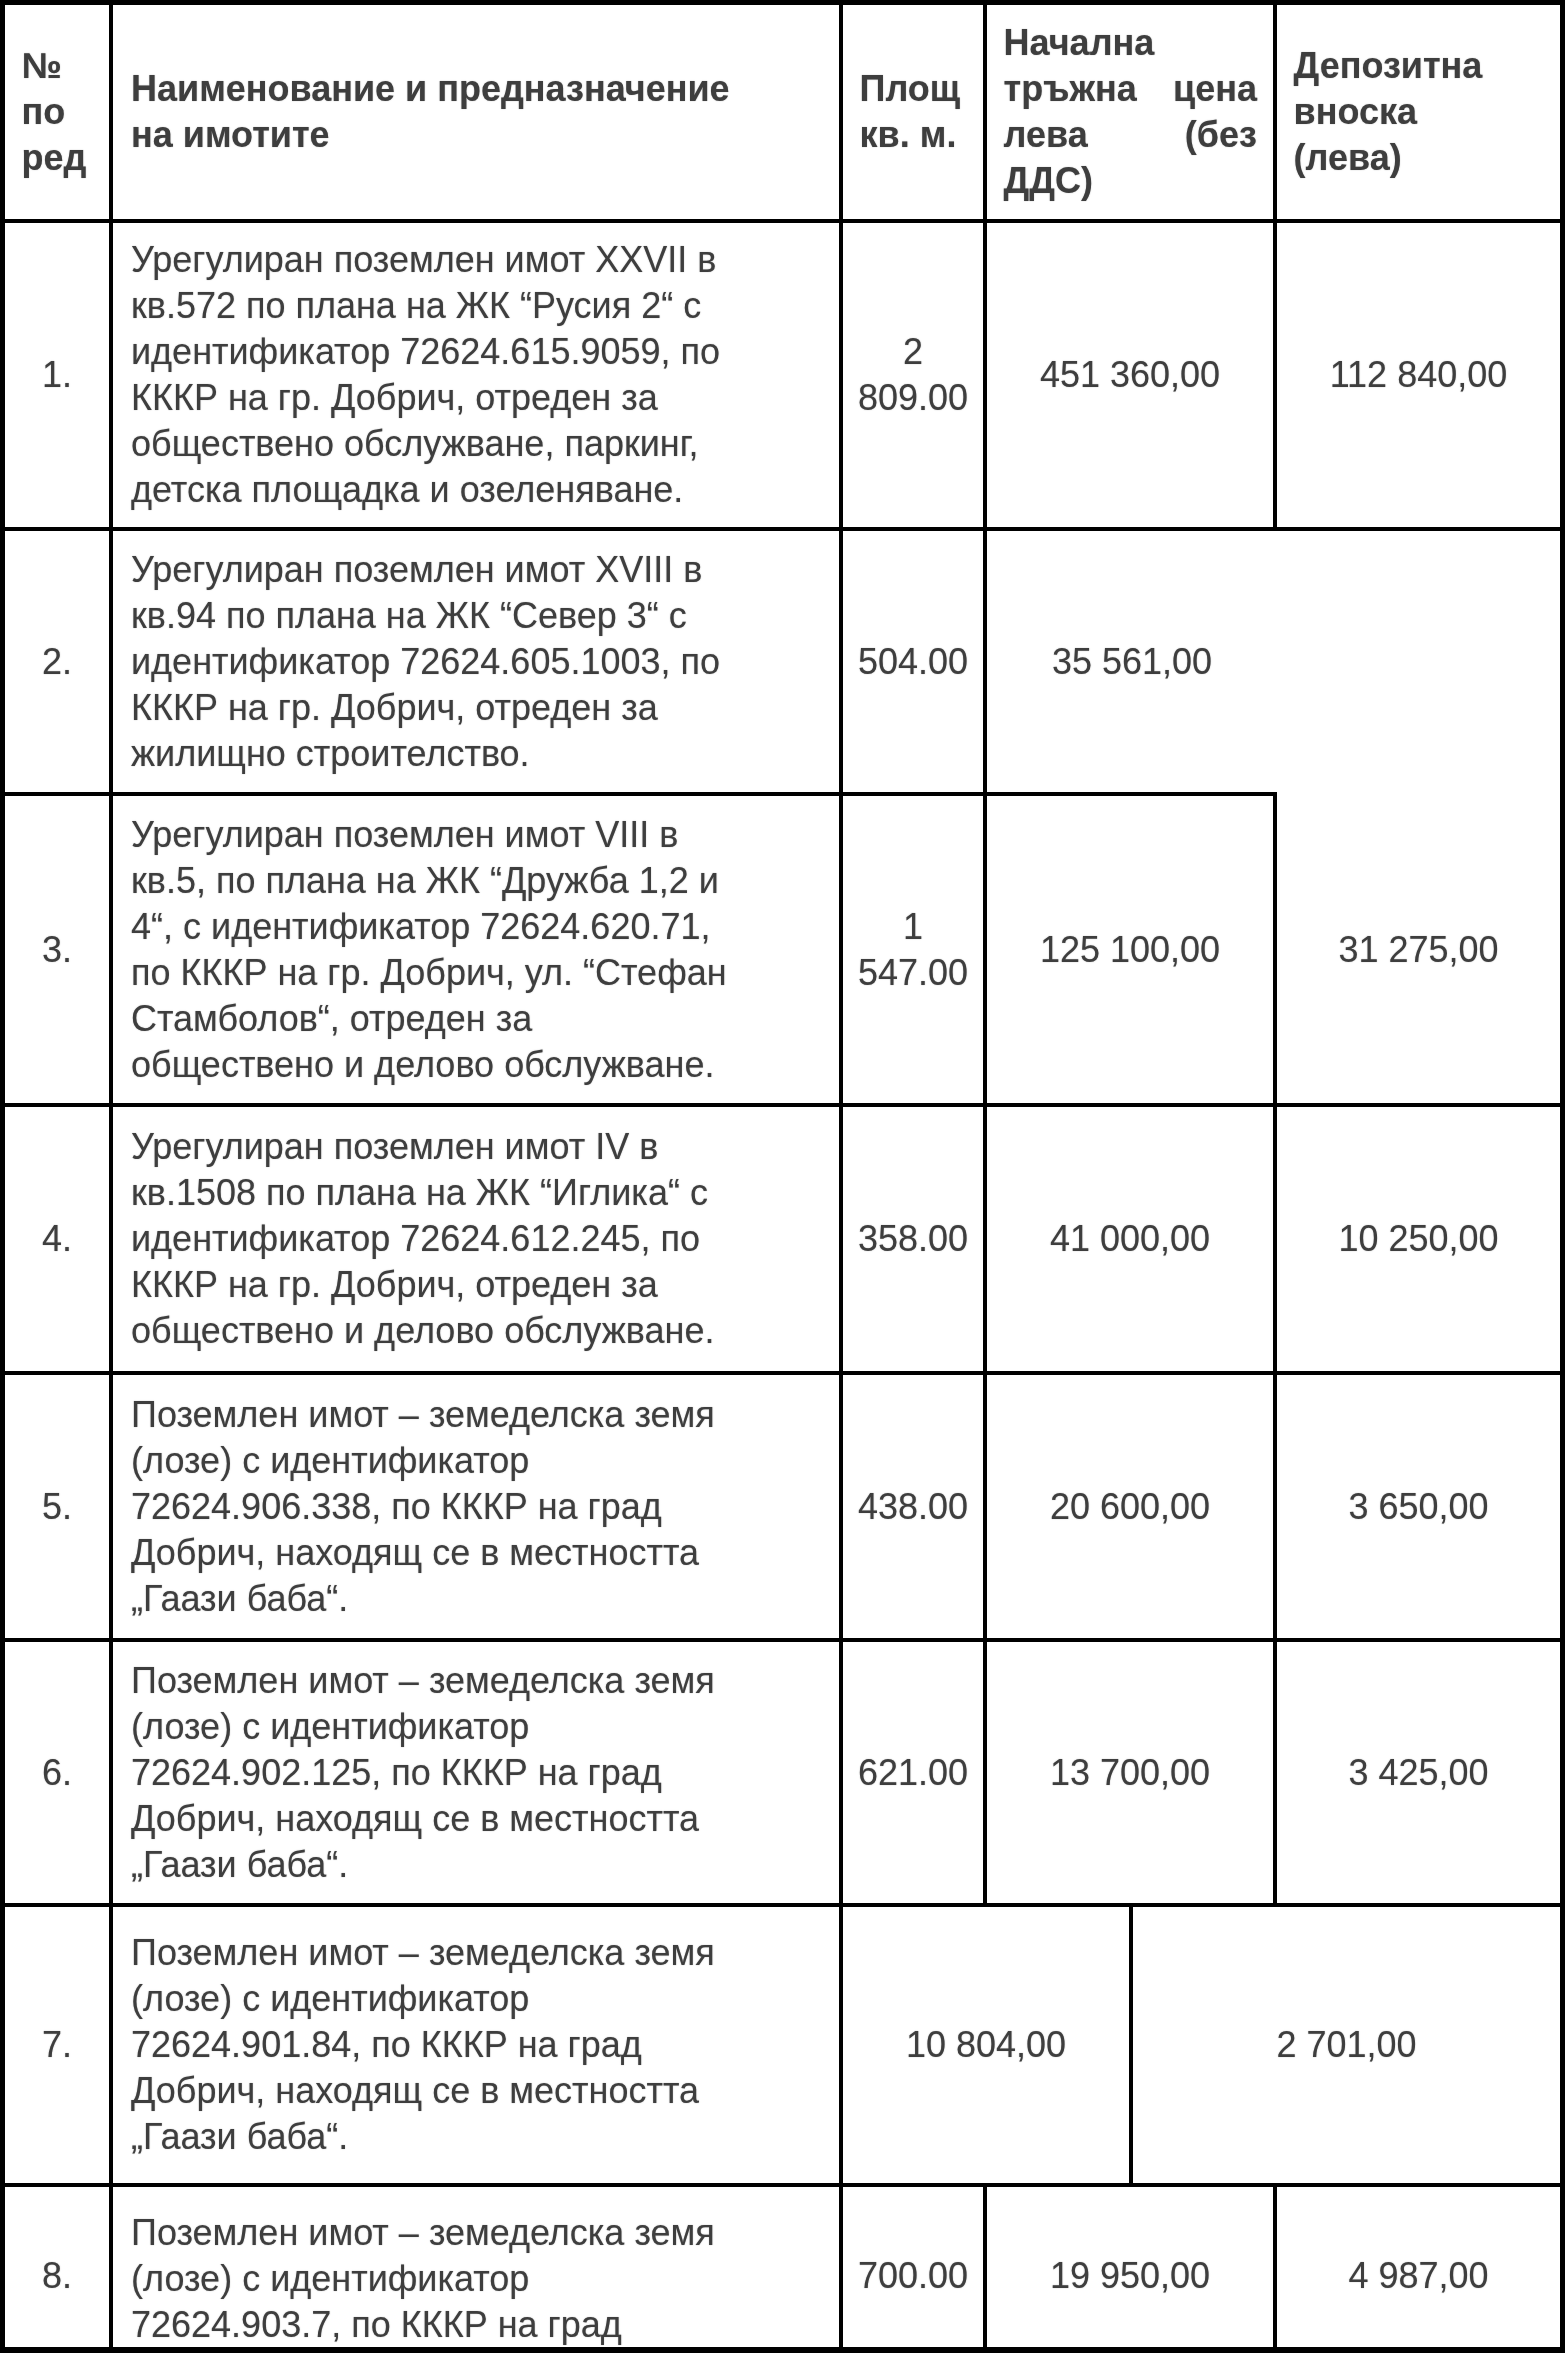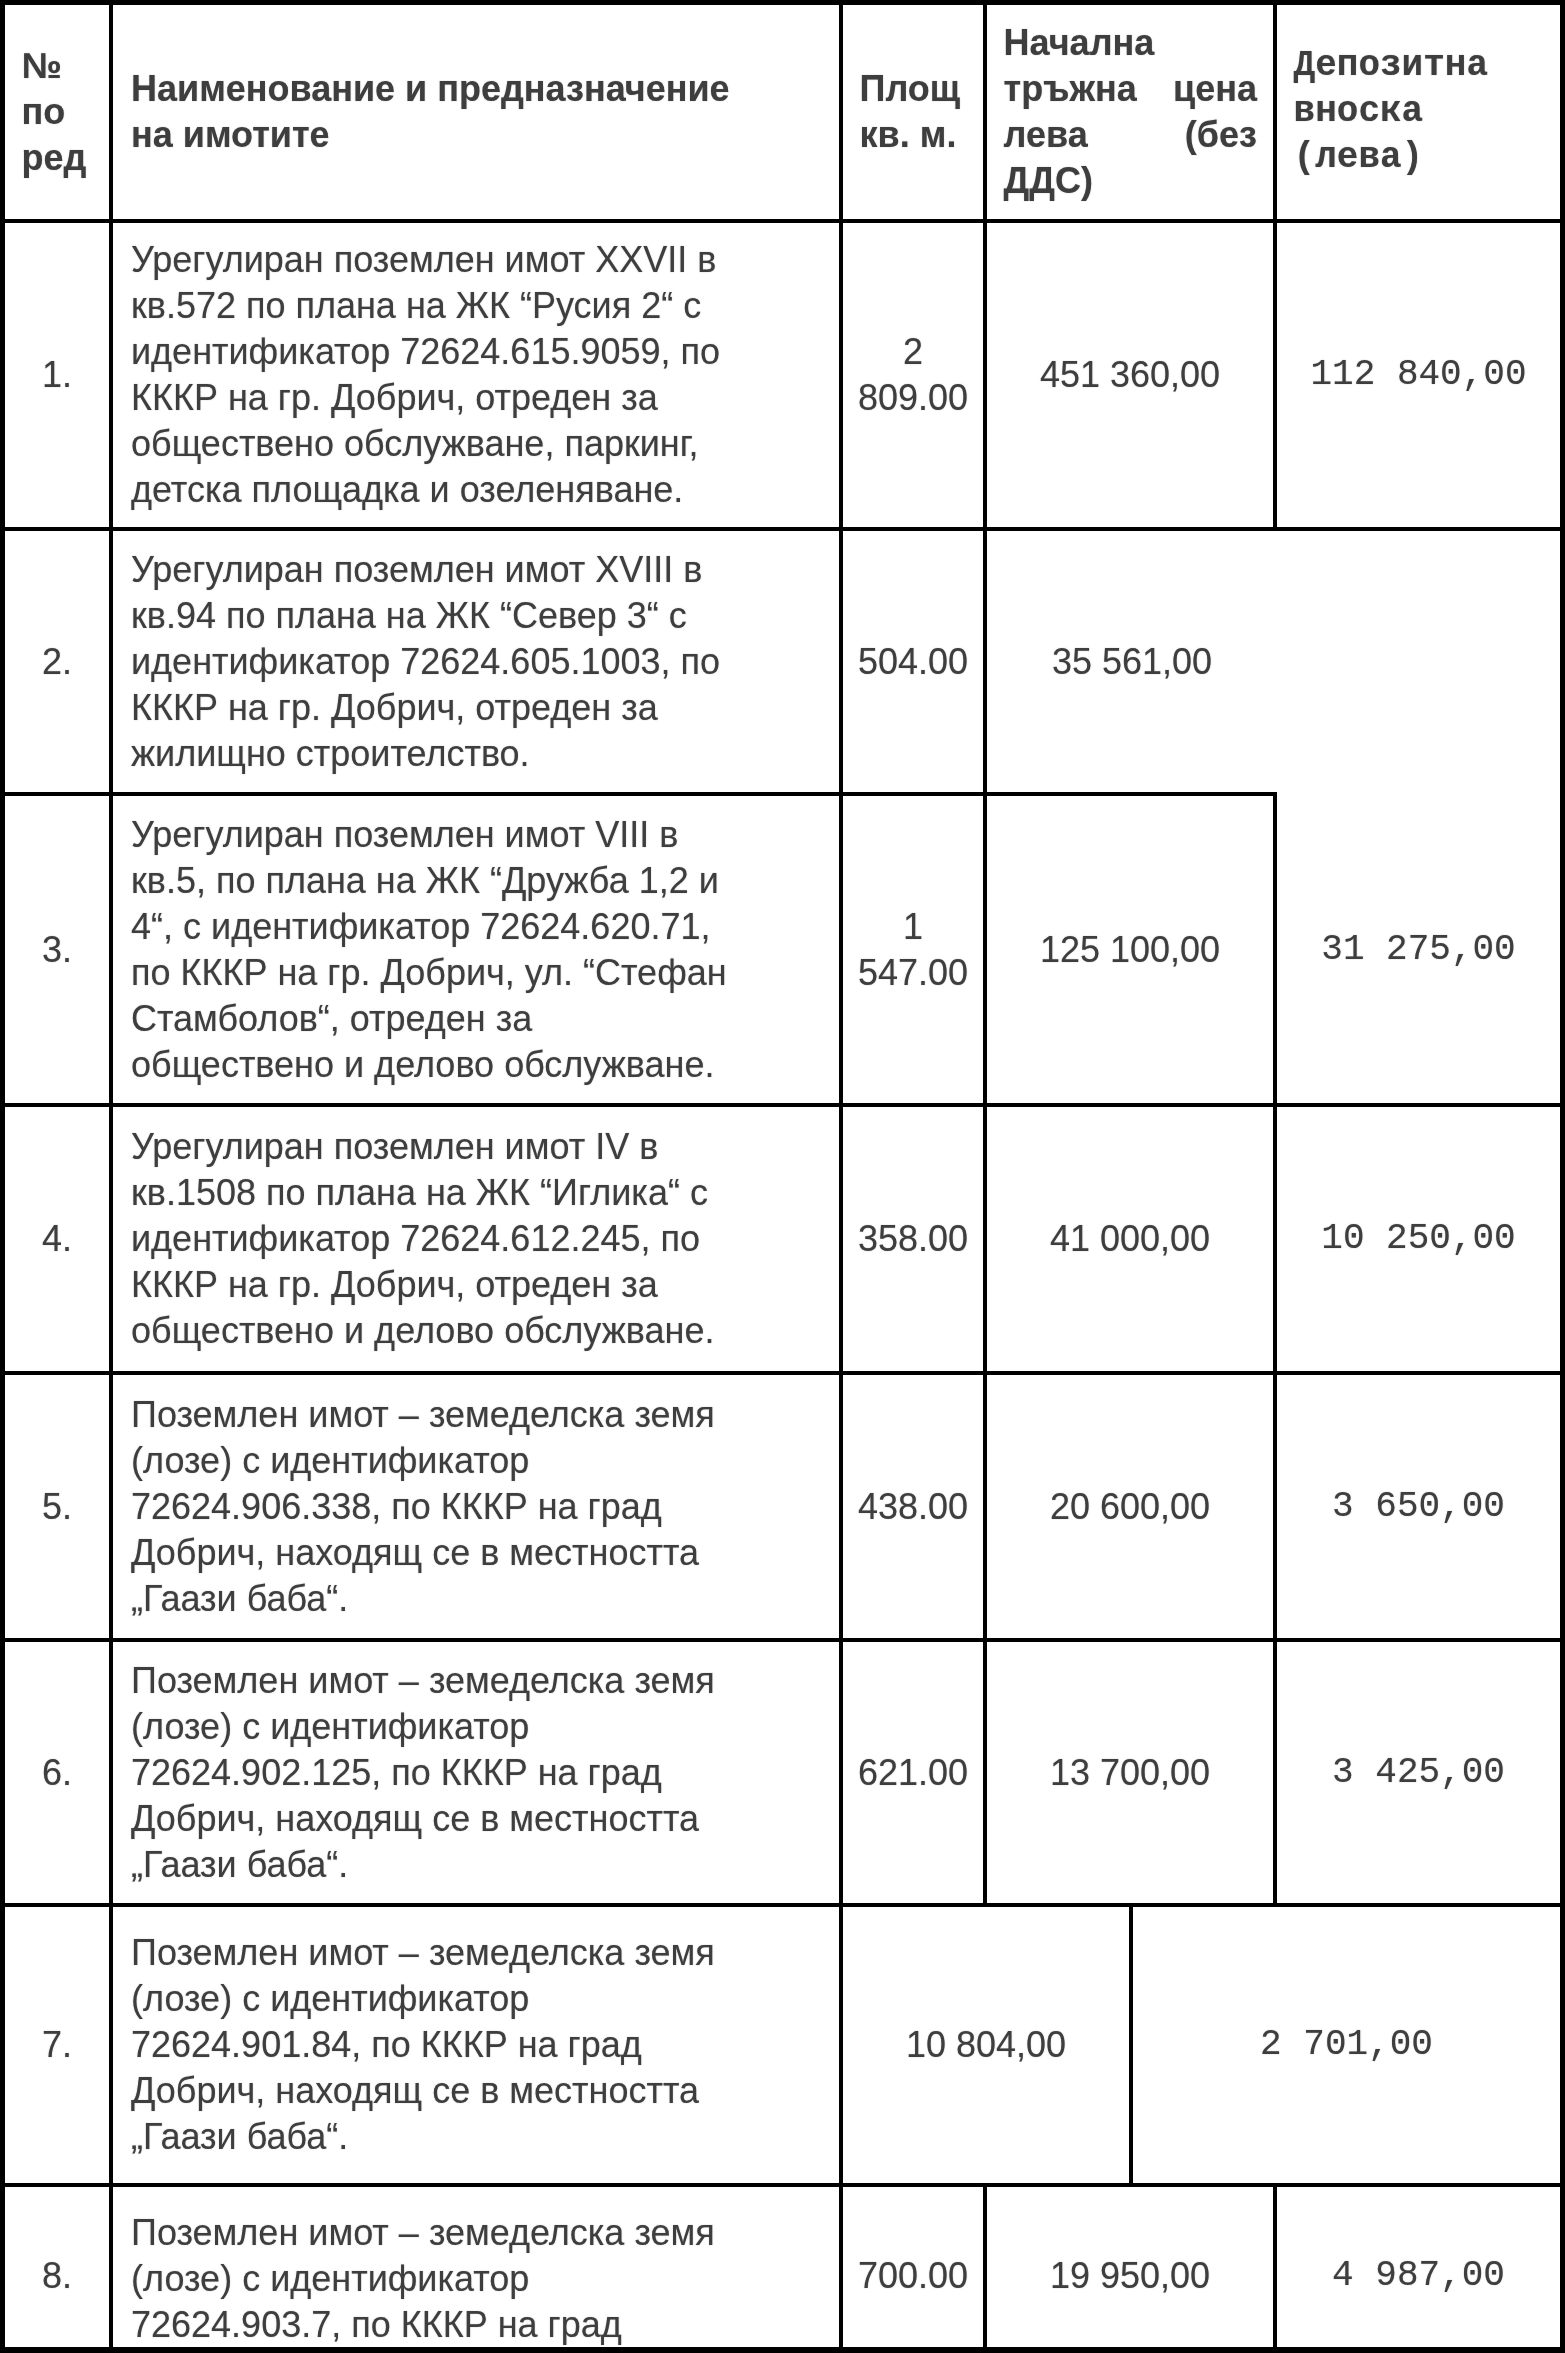--- a/index.html
+++ b/index.html
@@ -35,21 +35,21 @@
     font-size: 36px;
     line-height: 46px;
     text-shadow: 0 0 1.2px rgba(62,62,62,0.45);
   }
   .cell:last-child { border-right: none; }
 
   .c-no    { width: 108px; align-items: center; text-align: center; }
   .c-name  { width: 730px; padding: 8.3px 6.6px 8.3px 18px; text-align: left; }
   .c-area  { width: 144px; align-items: center; text-align: center; padding: 0 11.6px; }
   .c-price { width: 290px; align-items: center; text-align: center; padding: 0 8.3px; }
-  .c-dep   { flex: 1;      align-items: center; text-align: center; padding: 0 8.3px; font-family: Liberation Mono, monospace; }
+  .c-dep   { flex: 1;      align-items: center; text-align: center; padding: 0 8.3px; }
 
   .preline { white-space: pre-line; }
 
   .hdr .cell { font-weight: bold; }
   .hdr .c-no    { align-items: flex-start; text-align: left; padding-left: 16.6px; }
   .hdr .c-name  { padding-right: 68px; }
   .hdr .c-area  { align-items: flex-start; text-align: left; padding-left: 16.6px; }
   .hdr .c-price {
     align-items: stretch;
     text-align: justify;

